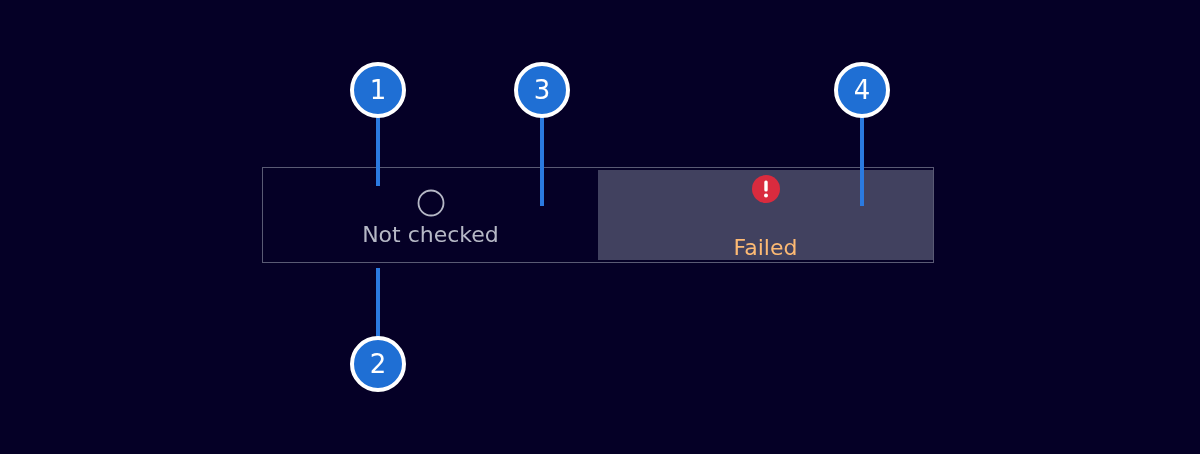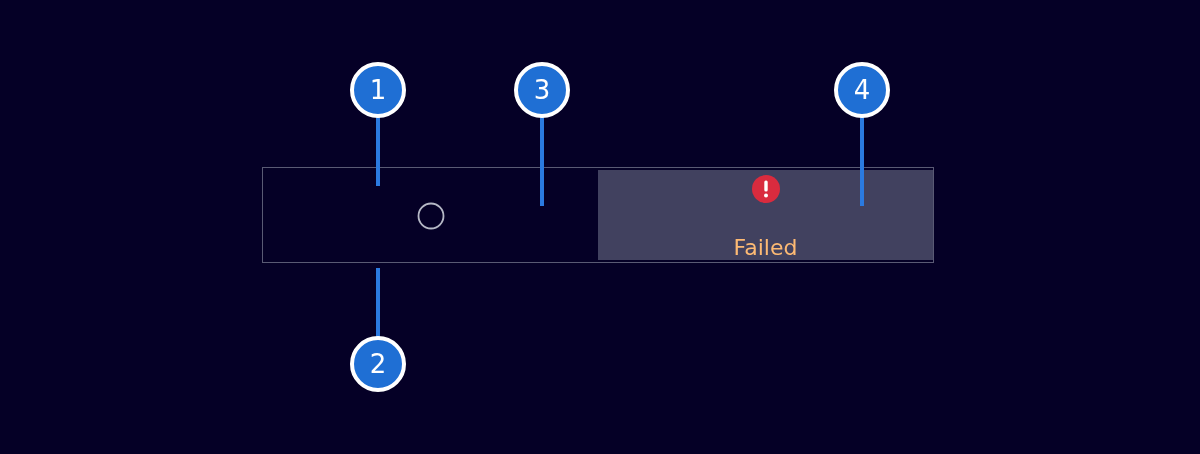--- a/index.html
+++ b/index.html
@@ -119,20 +119,21 @@
 <div id="stage">
 
   <div class="status-group">
 
     <div class="status-option">
       <span class="status-icon">
         <svg width="30" height="30" viewBox="0 0 30 30">
           <circle cx="15" cy="15" r="12.5" fill="none" stroke="#b6b8c6" stroke-width="1.8"></circle>
         </svg>
       </span>
+      <span class="status-label">Not checked</span>
     </div>
 
     <div class="status-option selected">
       <span class="status-icon">
         <svg width="32" height="32" viewBox="0 0 32 32">
           <circle cx="16" cy="16" r="14" fill="#d92b3e"></circle>
           <rect x="14.3" y="7.5" width="3.4" height="11" rx="1.5" fill="#ffffff"></rect>
           <circle cx="16" cy="22.6" r="2" fill="#ffffff"></circle>
         </svg>
       </span>

